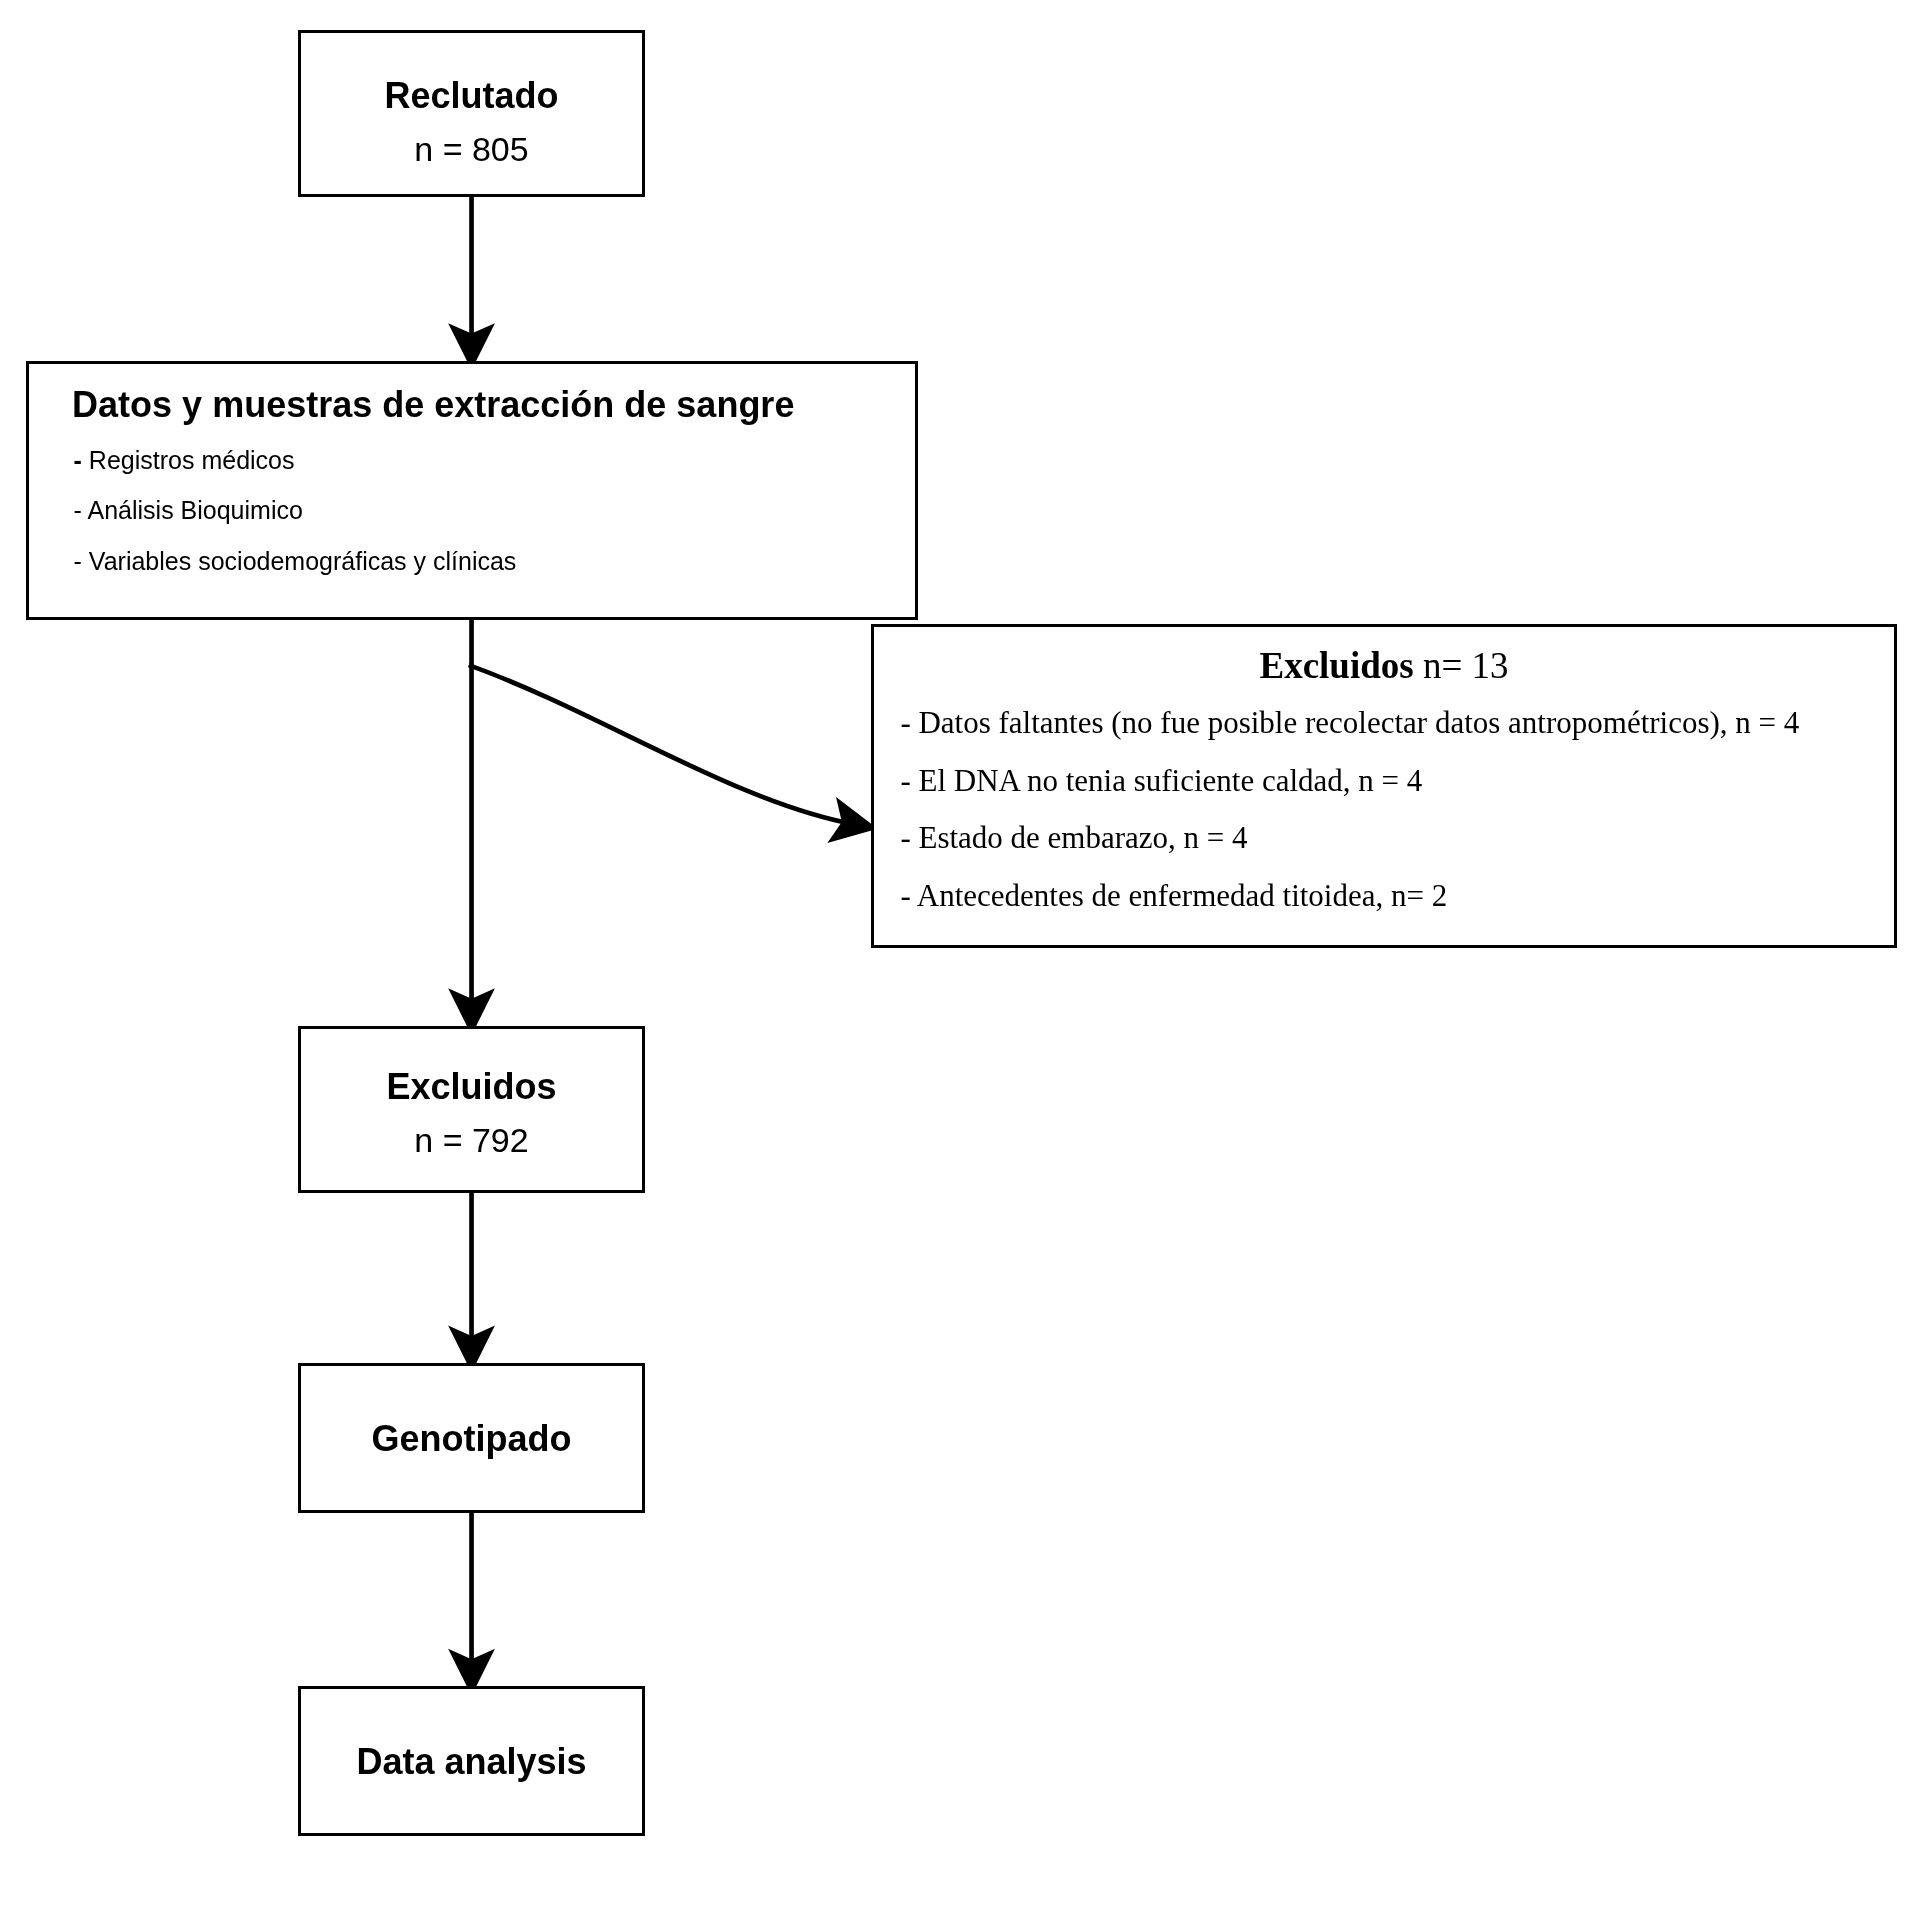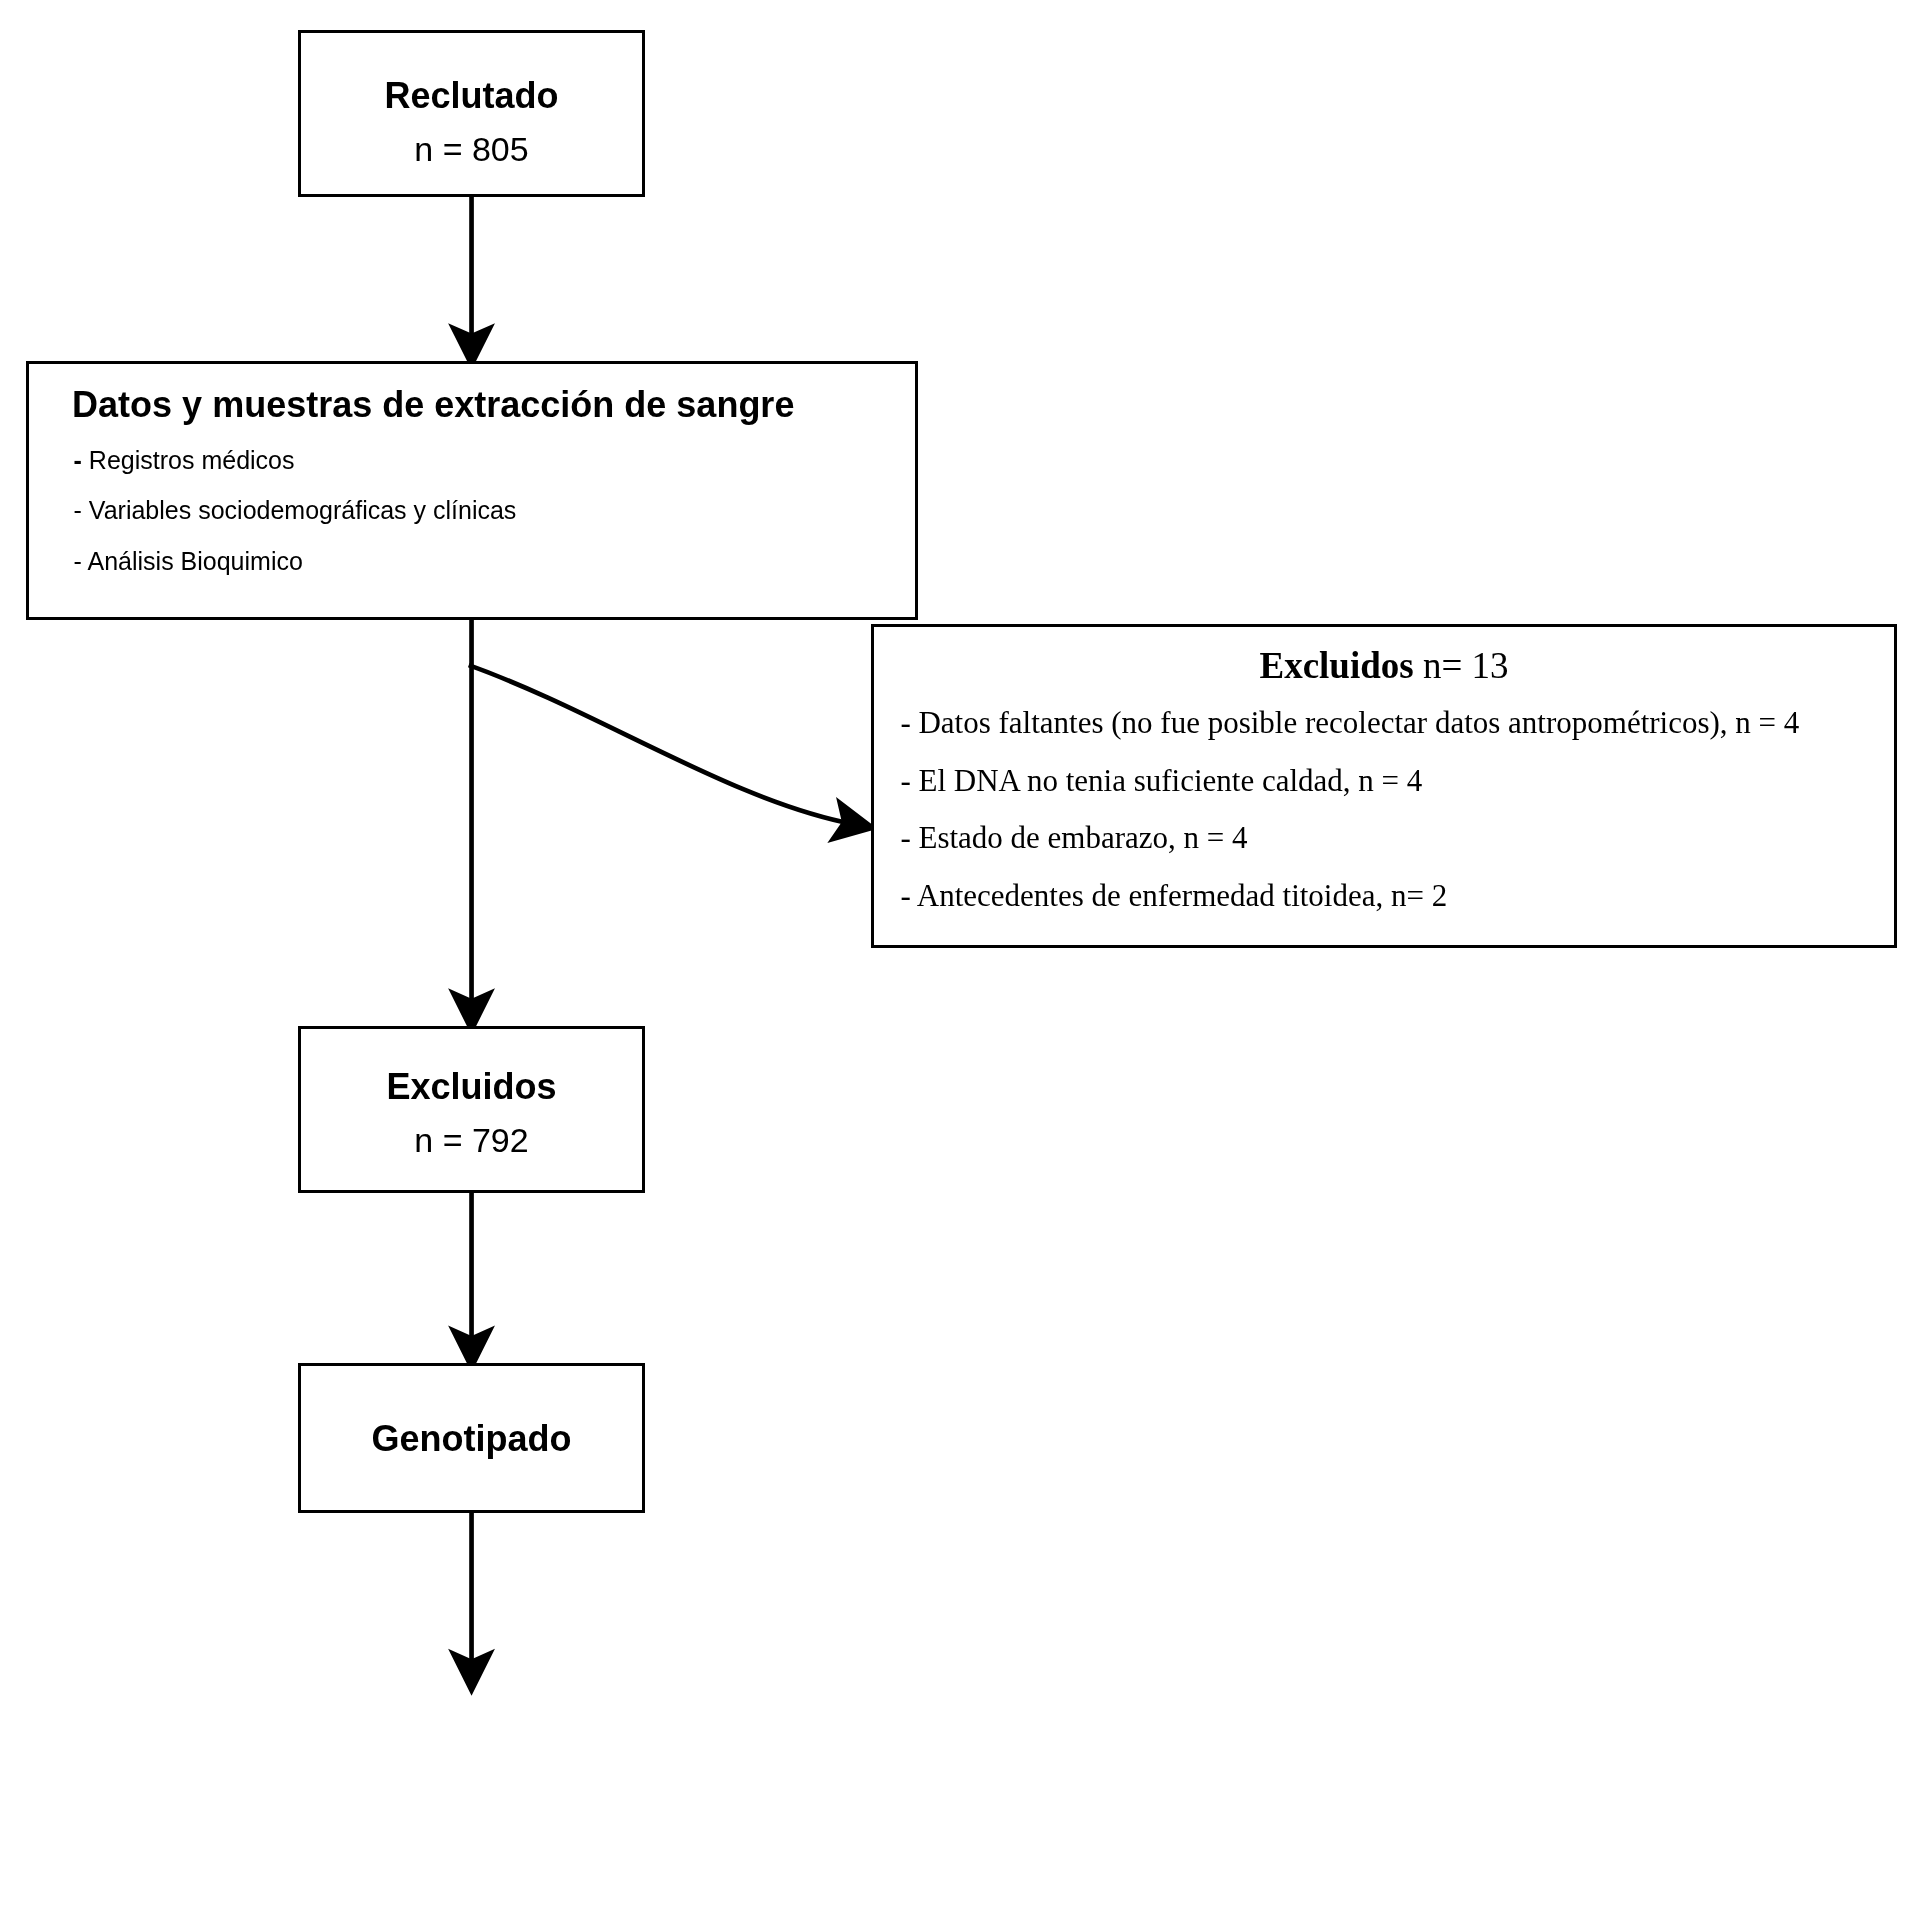--- a/index.html
+++ b/index.html
@@ -163,22 +163,22 @@
   </svg>
 
   <div class="box centerbox" id="box-reclutado">
     <div class="title-bold">Reclutado</div>
     <div class="subtext">n = 805</div>
   </div>
 
   <div class="box" id="box-datos">
     <div class="head">Datos y muestras de extracción de sangre</div>
     <div class="bullet first"><b>-</b> Registros médicos</div>
+    <div class="bullet">- Análisis Bioquimico</div>
     <div class="bullet">- Variables sociodemográficas y clínicas</div>
-    <div class="bullet">- Análisis Bioquimico</div>
   </div>
 
   <div class="box" id="box-excluidos">
     <div class="head">
       <b>Excluidos</b>
       <span>n= 13</span>
     </div>
     <div class="line">- Datos faltantes (no fue posible recolectar datos antropométricos), n = 4</div>
     <div class="line">- El DNA no tenia suficiente caldad, n = 4</div>
     <div class="line">-  Estado de embarazo, n = 4</div>
@@ -187,15 +187,18 @@
 
   <div class="box centerbox" id="box-incluido">
     <div class="title-bold">Excluidos</div>
     <div class="subtext">n = 792</div>
   </div>
 
   <div class="box centerbox" id="box-genotipado">
     <div class="title-bold">Genotipado</div>
   </div>
 
+  <div class="box centerbox" id="box-data-analysis">
+    <div class="title-bold">Data analysis</div>
+  </div>
 
 </div>
 
 
 </body></html>

